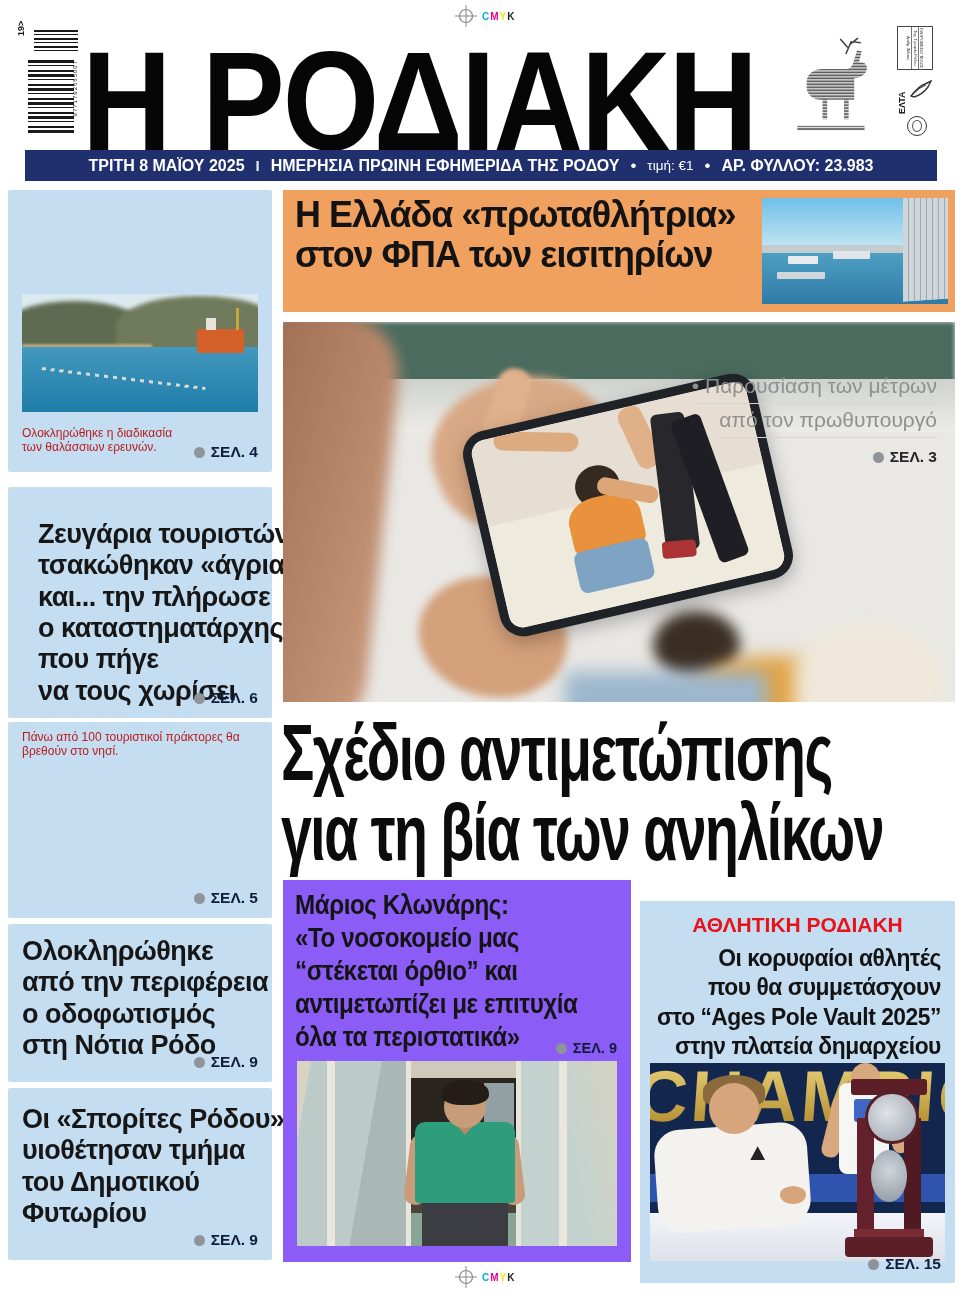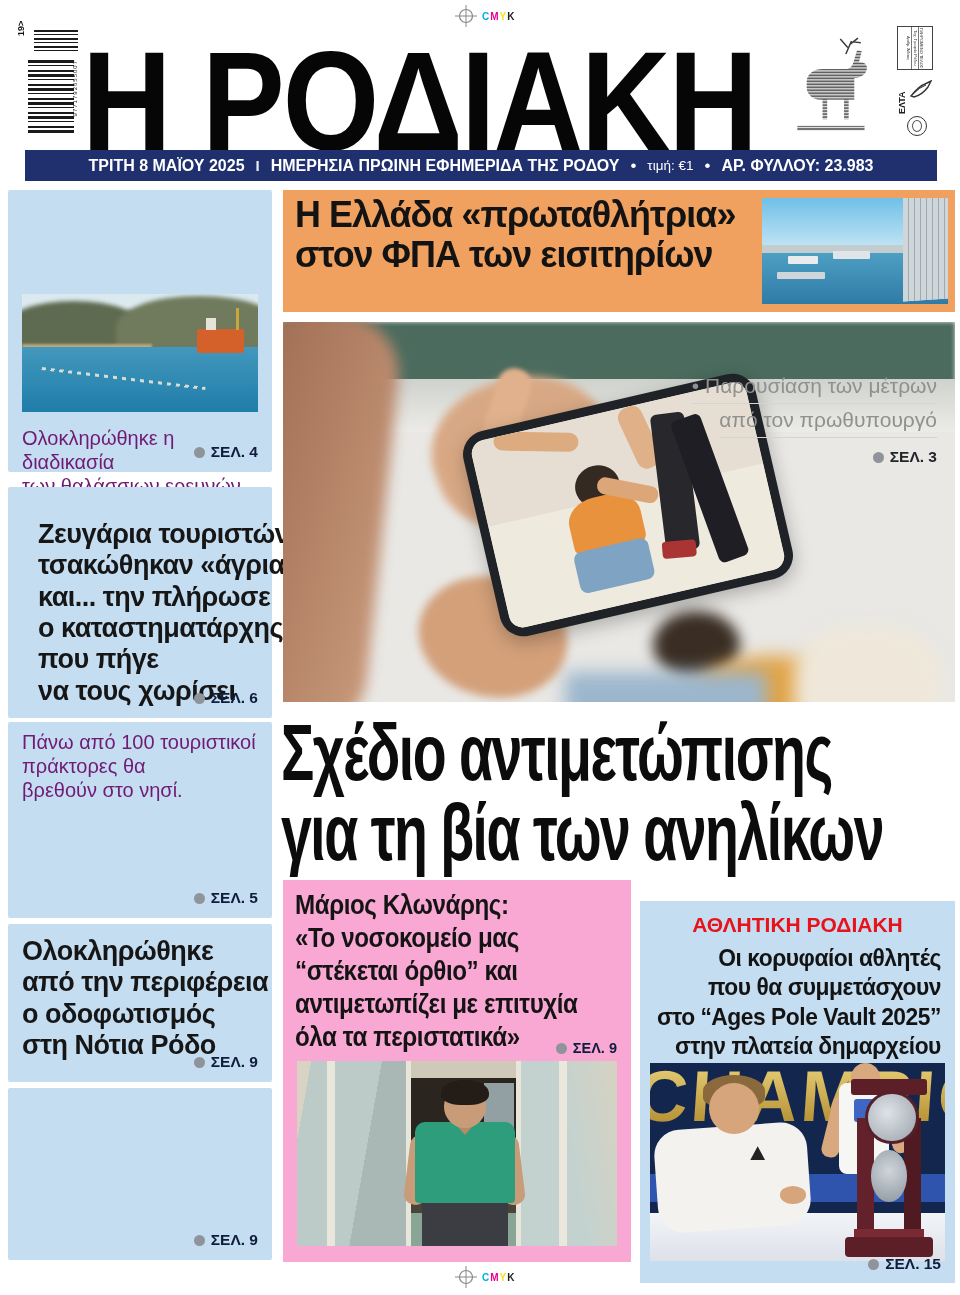--- a/index.html
+++ b/index.html
@@ -47,21 +47,21 @@
   .dateline .light{font-size:13.5px;font-weight:normal;}
 
   
   .pmark{display:flex;align-items:center;gap:6px;font-weight:bold;color:#101c3c;font-size:15.5px;}
   .pmark .dot{width:11px;height:11px;border-radius:50%;background:#8e9499;flex:0 0 auto;}
 
   
   .sbox{position:absolute;left:8px;width:264px;background:#c4ddf1;border-radius:2px;}
   .sbox .title{font-weight:bold;font-size:27px;line-height:1.16;letter-spacing:-0.5px;color:#161616;
       padding:13px 0 0 14px;white-space:nowrap;}
-  .sbox .sub{font-size:20px;line-height:1.2;color:#701a75;padding:8px 0 0 14px;}
+  .sbox .sub{font-size:12px;line-height:1.2;color:#b91c1c;padding:8px 0 0 14px;}
   .sbox .pmark{position:absolute;right:14px;bottom:11px;}
 
   .photo{position:relative;overflow:hidden;}
 
   
   .sea-photo{position:absolute;left:14px;top:104px;width:236px;height:118px;}
   .sea-sky{position:absolute;inset:0 0 55% 0;background:linear-gradient(#d9e9ef,#eef4f1);}
   .mtn{position:absolute;background:#5f6b50;filter:blur(2px);border-radius:50% 50% 0 0;}
   .sea-water{position:absolute;inset:45% 0 0 0;background:linear-gradient(#4398bd,#1f7da9);}
   .coast{position:absolute;left:0;top:42%;width:55%;height:8%;background:#b9a67e;filter:blur(1px);}
@@ -117,21 +117,21 @@
 
   .photo-caption{position:absolute;right:18px;top:52px;width:250px;text-align:right;}
   .photo-caption .cap-line{font-size:21px;color:#8f9090;padding-bottom:5px;margin-bottom:4px;border-bottom:1px solid #d4d4d2;display:inline-block;min-width:190px;}
   .photo-caption .pmark{justify-content:flex-end;margin-top:6px;color:#23252a;}
 
   
   .headline{position:absolute;left:281px;color:#0c0c0c;font-weight:bold;font-size:73px;line-height:1;
       letter-spacing:-2px;white-space:nowrap;transform:scale(0.76,1.1);transform-origin:left top;}
 
   
-  .khaki-box{position:absolute;left:283px;top:880px;width:348px;height:382px;background:#f9a8d4;}
+  .khaki-box{position:absolute;left:283px;top:880px;width:348px;height:382px;background:#8b5cf6;}
   .khaki-box .title{position:absolute;left:12px;top:8px;font-size:27.5px;line-height:1.2;font-weight:bold;
       letter-spacing:-0.5px;color:#141414;white-space:nowrap;transform:scaleX(.88);transform-origin:left top;}
   .khaki-box .pmark{position:absolute;right:14px;top:160px;font-size:14.5px;}
   .doctor-photo{position:absolute;left:14px;top:181px;width:320px;height:185px;background:#ddd8ca;}
   .door-left{position:absolute;left:0;top:0;width:34%;height:100%;background:linear-gradient(100deg,#d8d3c2 0 10%,#bccbc8 10% 60%,#a9b8b4 60% 100%);border-right:5px solid #e8e5da;}
   .door-left:before{content:"";position:absolute;left:28%;top:0;width:7%;height:100%;background:#e9e6dc;}
   .door-right{position:absolute;right:0;top:0;width:30%;height:100%;background:linear-gradient(80deg,#c3d2cf 0 50%,#d6d2c2 100%);border-left:5px solid #e8e5da;}
   .door-right:before{content:"";position:absolute;left:40%;top:0;width:8%;height:100%;background:#eae7dd;}
   .corridor{position:absolute;left:34%;top:0;width:36%;height:100%;background:linear-gradient(#8a8477 0 8%,#2a251f 8% 70%,#4b443a 70% 82%,#88a595 82% 100%);}
   .corridor .farlight{position:absolute;right:6%;top:12%;width:26%;height:30%;background:#aebfc4;opacity:.8;}
@@ -268,20 +268,21 @@
 
   <div class="sbox" style="top:924px;height:158px;">
     <div class="title" style="padding-top:12px;">Ολοκληρώθηκε<br>από την περιφέρεια<br>ο οδοφωτισμός<br>στη Νότια Ρόδο</div>
     <div class="pmark">
         <span class="dot"></span>
         <span>ΣΕΛ. 9</span>
       </div>
   </div>
 
   <div class="sbox" style="top:1088px;height:172px;">
+    <div class="title" style="padding-top:16px;">Οι «Σπορίτες Ρόδου»<br>υιοθέτησαν τμήμα<br>του Δημοτικού<br>Φυτωρίου</div>
     <div class="pmark">
         <span class="dot"></span>
         <span>ΣΕΛ. 9</span>
       </div>
   </div>
 
   <div class="orange-box">
     <div class="title">Η Ελλάδα «πρωταθλήτρια»<br>στον ΦΠΑ των εισιτηρίων</div>
     <div class="pmark">
         <span class="dot"></span>

